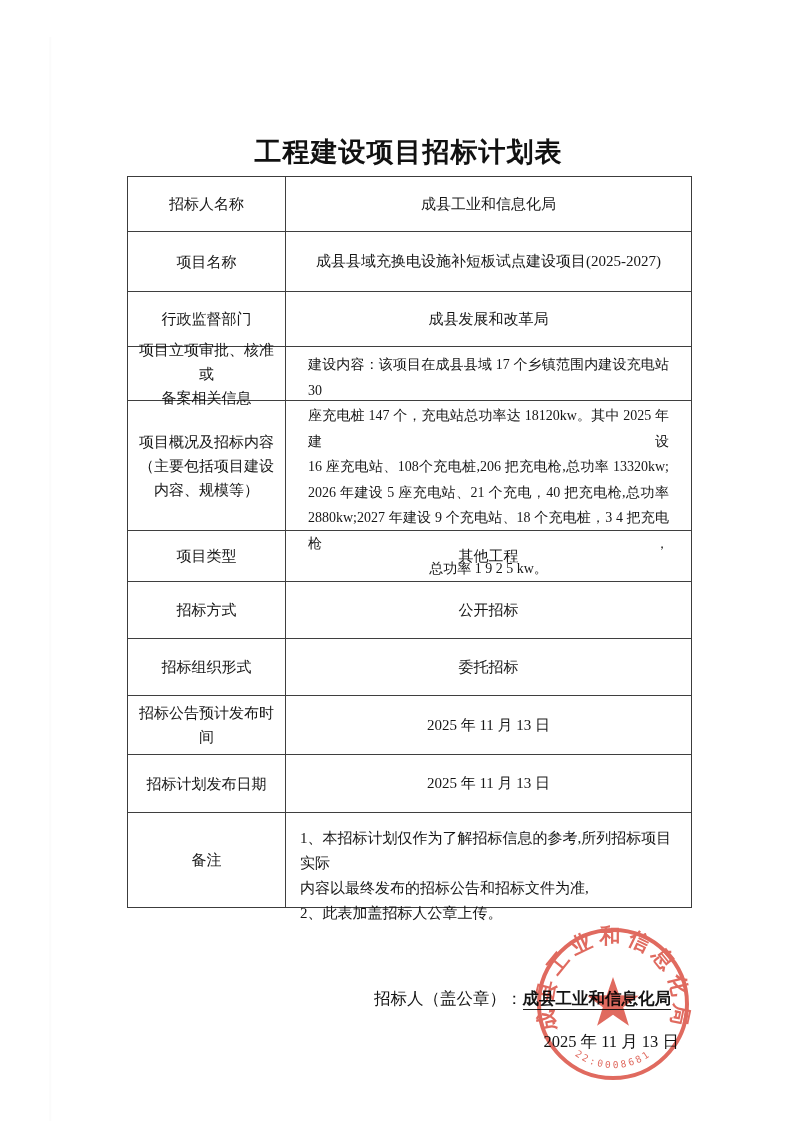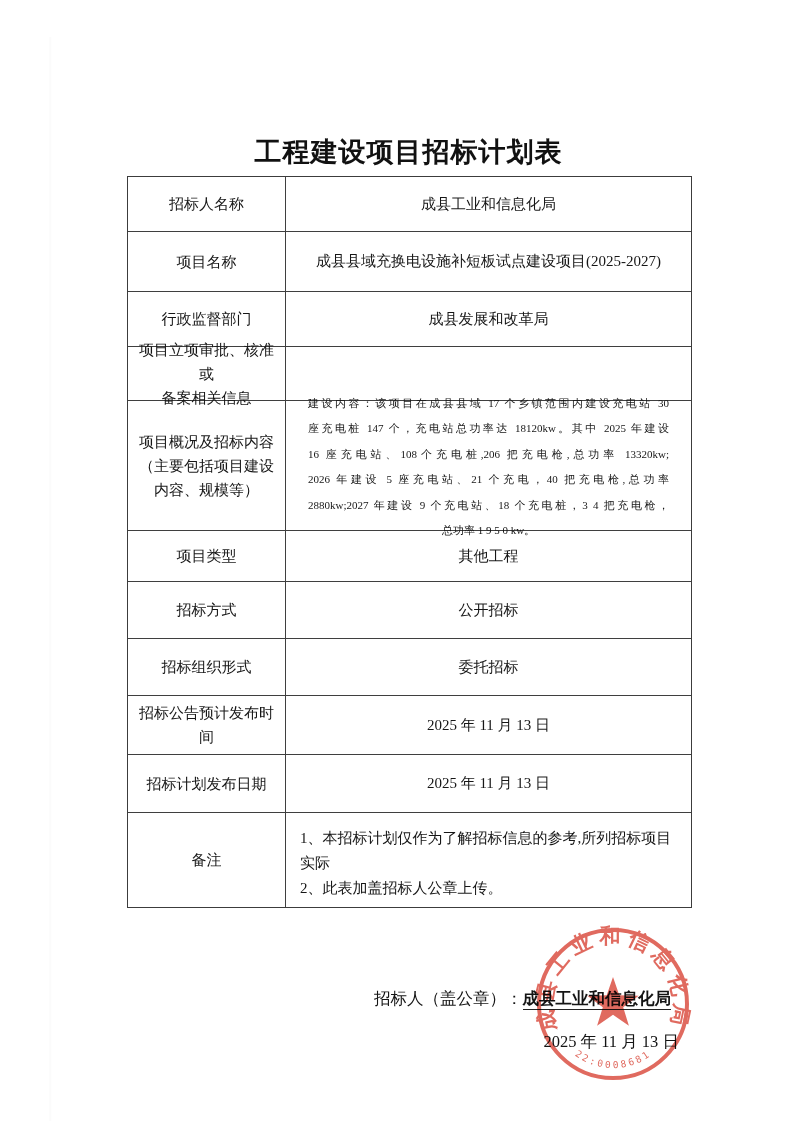--- a/index.html
+++ b/index.html
@@ -39,21 +39,21 @@
     flex:1;box-sizing:border-box;
     display:flex;align-items:center;justify-content:center;
     text-align:center;font-size:15px;padding:0 10px;
     color:#161616;
   }
   .t-value.topleft{
     align-items:flex-start;justify-content:flex-start;
     text-align:left;padding:13px 12px 0 14px;line-height:25px;
   }
   .para{width:100%;padding:7px 12px 4px 12px;box-sizing:border-box;
-    font-size:11px;line-height:25.5px;}
+    font-size:14px;line-height:25.5px;}
   .para .jl{text-align:justify;text-align-last:justify;}
   .para .cl{text-align:center;text-align-last:center;}
   .remark-line{display:block;font-family:Liberation Serif, serif;}
   .footer-sign{
     position:absolute;top:951px;right:122px;
     font-size:16.5px;color:#141414;white-space:nowrap;
   }
   .footer-sign .uname{border-bottom:1.4px solid #222;padding-bottom:1px;font-weight:600;}
   .footer-date{
     position:absolute;top:994px;right:114px;
@@ -113,21 +113,21 @@
         <span>（主要包括项目建设</span>
         <span>内容、规模等）</span>
       </div>
       <div class="t-value">
         <div class="para">
           <div class="jl">建设内容：该项目在成县县域 17 个乡镇范围内建设充电站 30</div>
           <div class="jl">座充电桩 147 个，充电站总功率达 18120kw。其中 2025 年建设</div>
           <div class="jl">16 座充电站、108个充电桩,206 把充电枪,总功率 13320kw;</div>
           <div class="jl">2026 年建设 5 座充电站、21 个充电，40 把充电枪,总功率</div>
           <div class="jl">2880kw;2027 年建设 9 个充电站、18 个充电桩，3 4 把充电枪，</div>
-          <div class="cl">总功率 1 9 5 0 kw。</div>
+          <div class="cl">总功率 1 9 2 5 kw。</div>
         </div>
       </div>
     </div>
 
     <div class="t-row h5">
       <div class="t-label">
           <span>项目类型</span>
         </div>
       <div class="t-value">
           <span>其他工程</span>
@@ -172,20 +172,21 @@
         </div>
     </div>
 
     <div class="t-row h11">
       <div class="t-label">
           <span>备注</span>
         </div>
       <div class="t-value topleft">
         <div>
           <span class="remark-line">1、本招标计划仅作为了解招标信息的参考,所列招标项目实际</span>
+          <span class="remark-line">内容以最终发布的招标公告和招标文件为准,</span>
           <span class="remark-line">2、此表加盖招标人公章上传。</span>
         </div>
       </div>
     </div>
 
   </div>
 
   <div class="footer-sign">
     <span>招标人（盖公章）：</span><span class="uname">成县工业和信息化局</span>
   </div>

